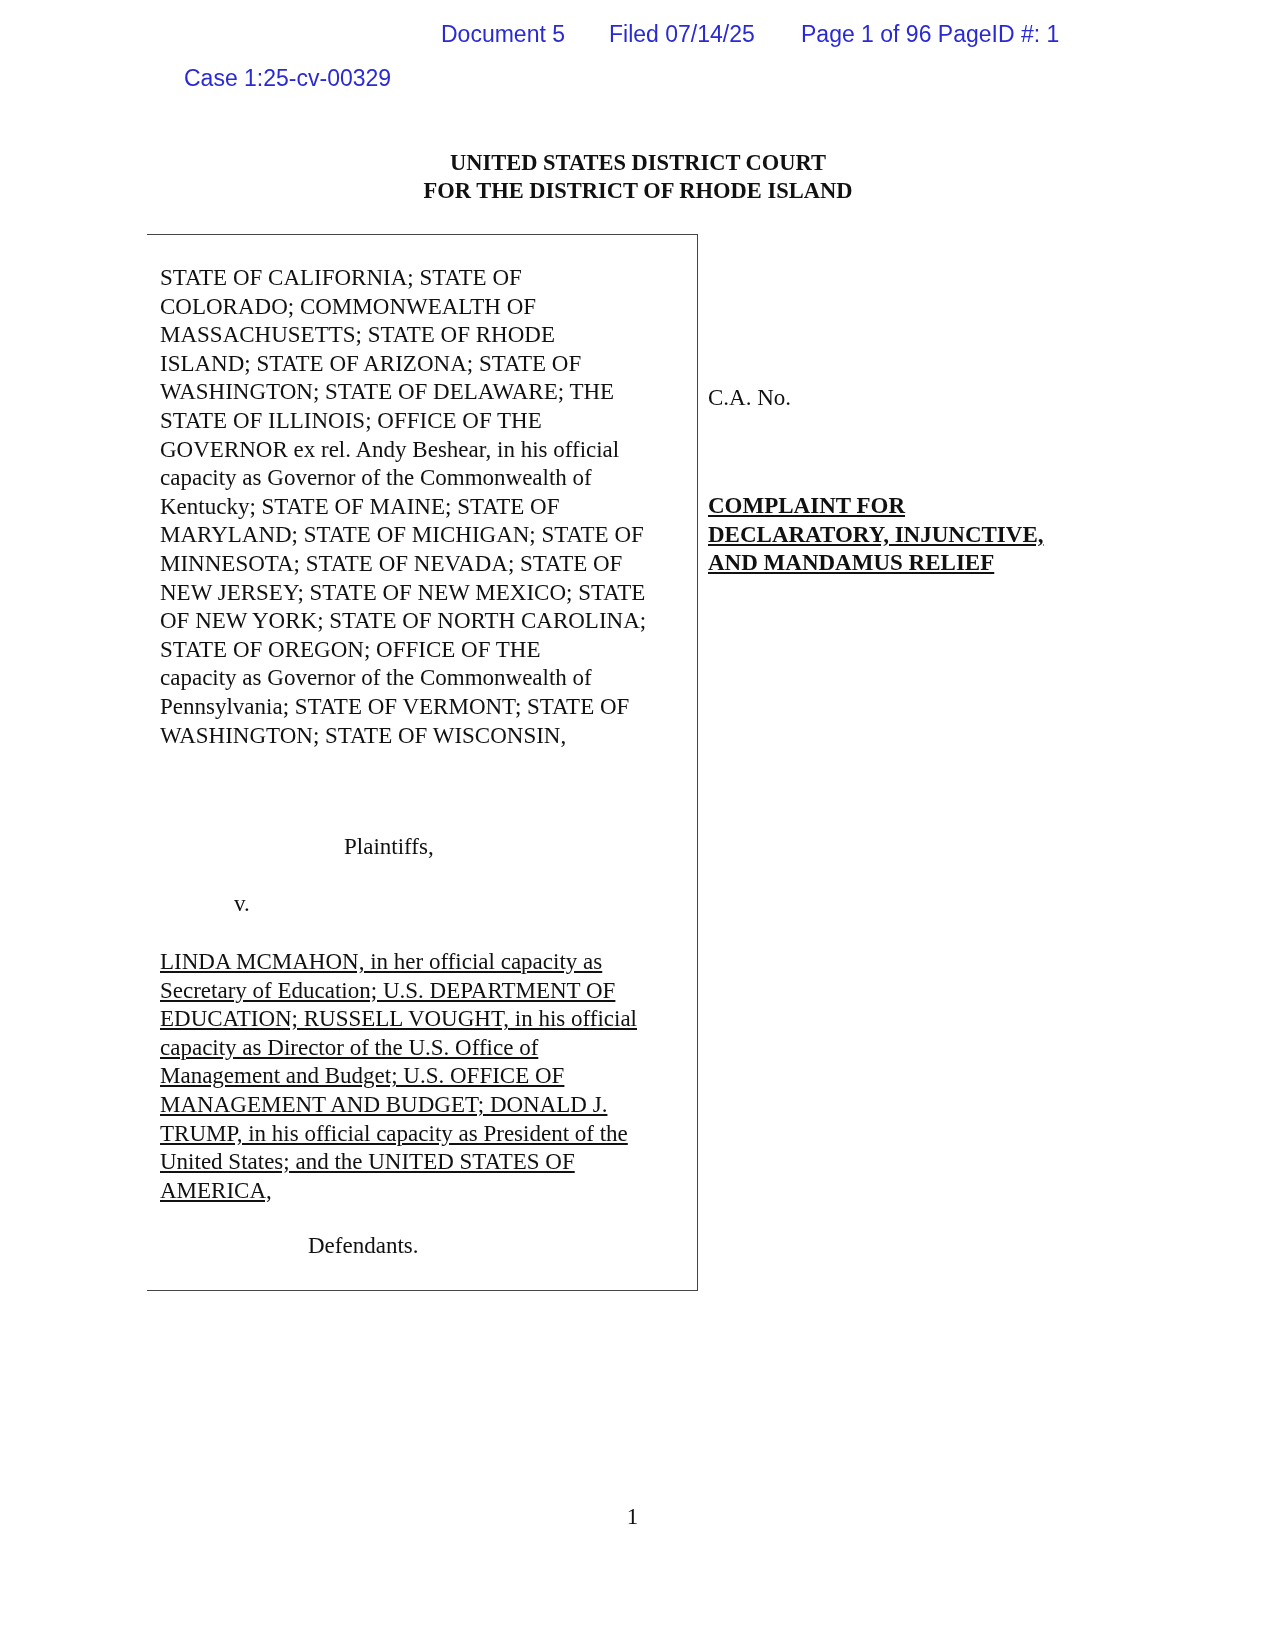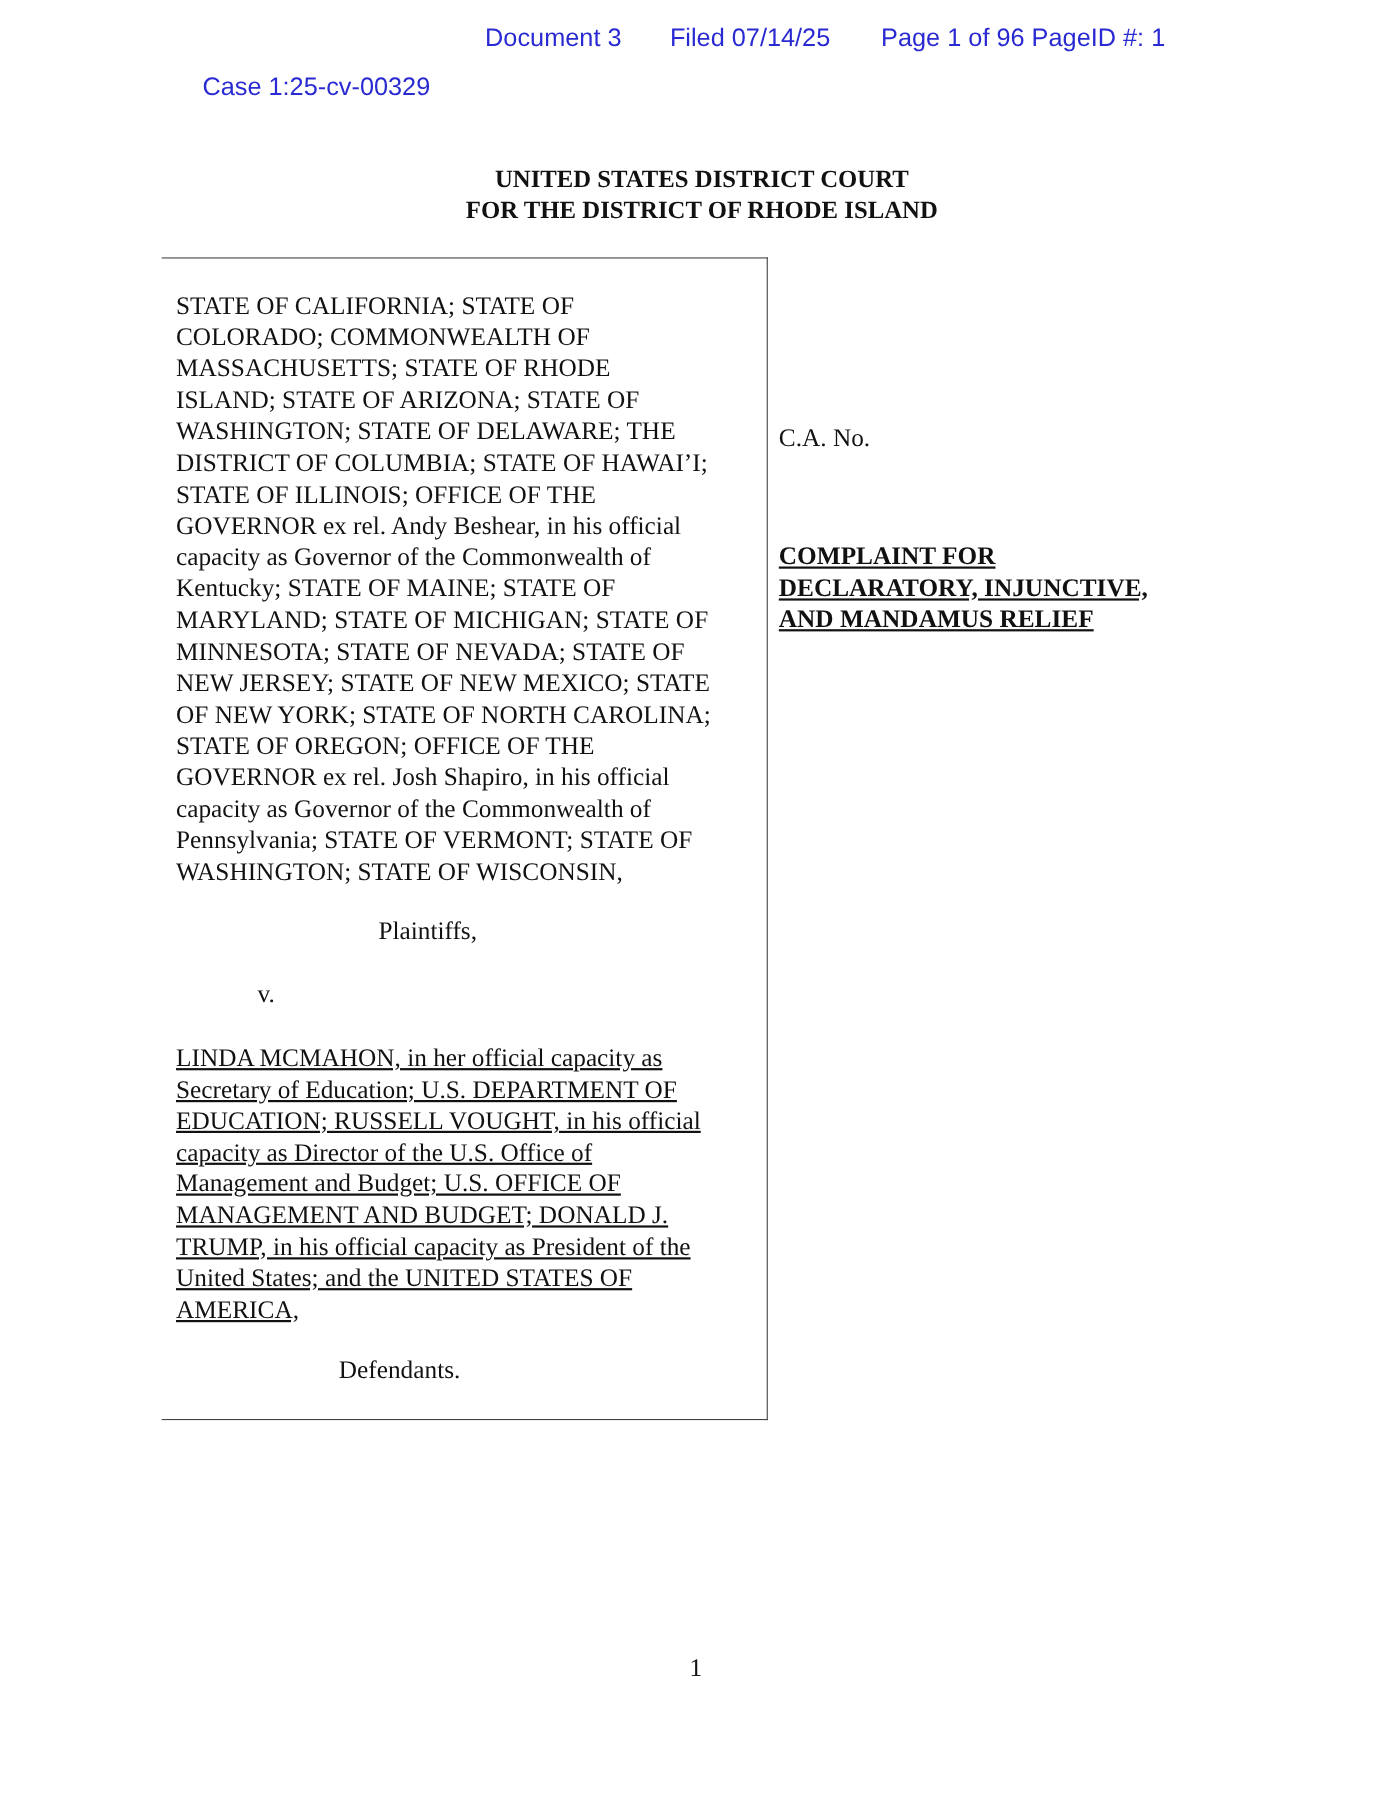--- a/index.html
+++ b/index.html
@@ -26,49 +26,47 @@
   .ca-no { position: absolute; left: 708px; top: 385px; font-size: 23px; }
   .title { position: absolute; left: 708px; top: 492px; font-size: 23px; line-height: 28.6px; font-weight: bold;
            text-decoration: underline; text-underline-offset: 2px; }
   .page-number { position: absolute; left: 0; width: 1265px; top: 1504px; text-align: center; font-size: 23px; }
 </style>
 </head>
 <body>
 
 <div class="header">
   <span class="h1">Case 1:25-cv-00329</span>
-  <span class="h2">Document 3</span>
+  <span class="h2">Document 5</span>
   <span class="h3">Filed 07/14/25</span>
   <span class="h4">Page 1 of 96 PageID #: 1</span>
 </div>
 
 <div class="court">
   <div>UNITED STATES DISTRICT COURT</div>
   <div>FOR THE DISTRICT OF RHODE ISLAND</div>
 </div>
 
 <div class="caption-box"></div>
 
 <div class="parties plaintiffs-text">
   <div>STATE OF CALIFORNIA; STATE OF</div>
   <div>COLORADO; COMMONWEALTH OF</div>
   <div>MASSACHUSETTS; STATE OF RHODE</div>
   <div>ISLAND; STATE OF ARIZONA; STATE OF</div>
   <div>WASHINGTON; STATE OF DELAWARE; THE</div>
-  <div>DISTRICT OF COLUMBIA; STATE OF HAWAI’I;</div>
   <div>STATE OF ILLINOIS; OFFICE OF THE</div>
   <div>GOVERNOR ex rel. Andy Beshear, in his official</div>
   <div>capacity as Governor of the Commonwealth of</div>
   <div>Kentucky; STATE OF MAINE; STATE OF</div>
   <div>MARYLAND; STATE OF MICHIGAN; STATE OF</div>
   <div>MINNESOTA; STATE OF NEVADA; STATE OF</div>
   <div>NEW JERSEY; STATE OF NEW MEXICO; STATE</div>
   <div>OF NEW YORK; STATE OF NORTH CAROLINA;</div>
   <div>STATE OF OREGON; OFFICE OF THE</div>
-  <div>GOVERNOR ex rel. Josh Shapiro, in his official</div>
   <div>capacity as Governor of the Commonwealth of</div>
   <div>Pennsylvania; STATE OF VERMONT; STATE OF</div>
   <div>WASHINGTON; STATE OF WISCONSIN,</div>
 </div>
 
 <div class="plaintiffs-label">Plaintiffs,</div>
 <div class="versus">v.</div>
 
 <div class="parties defendants-text">
   <div>LINDA MCMAHON, in her official capacity as</div>

